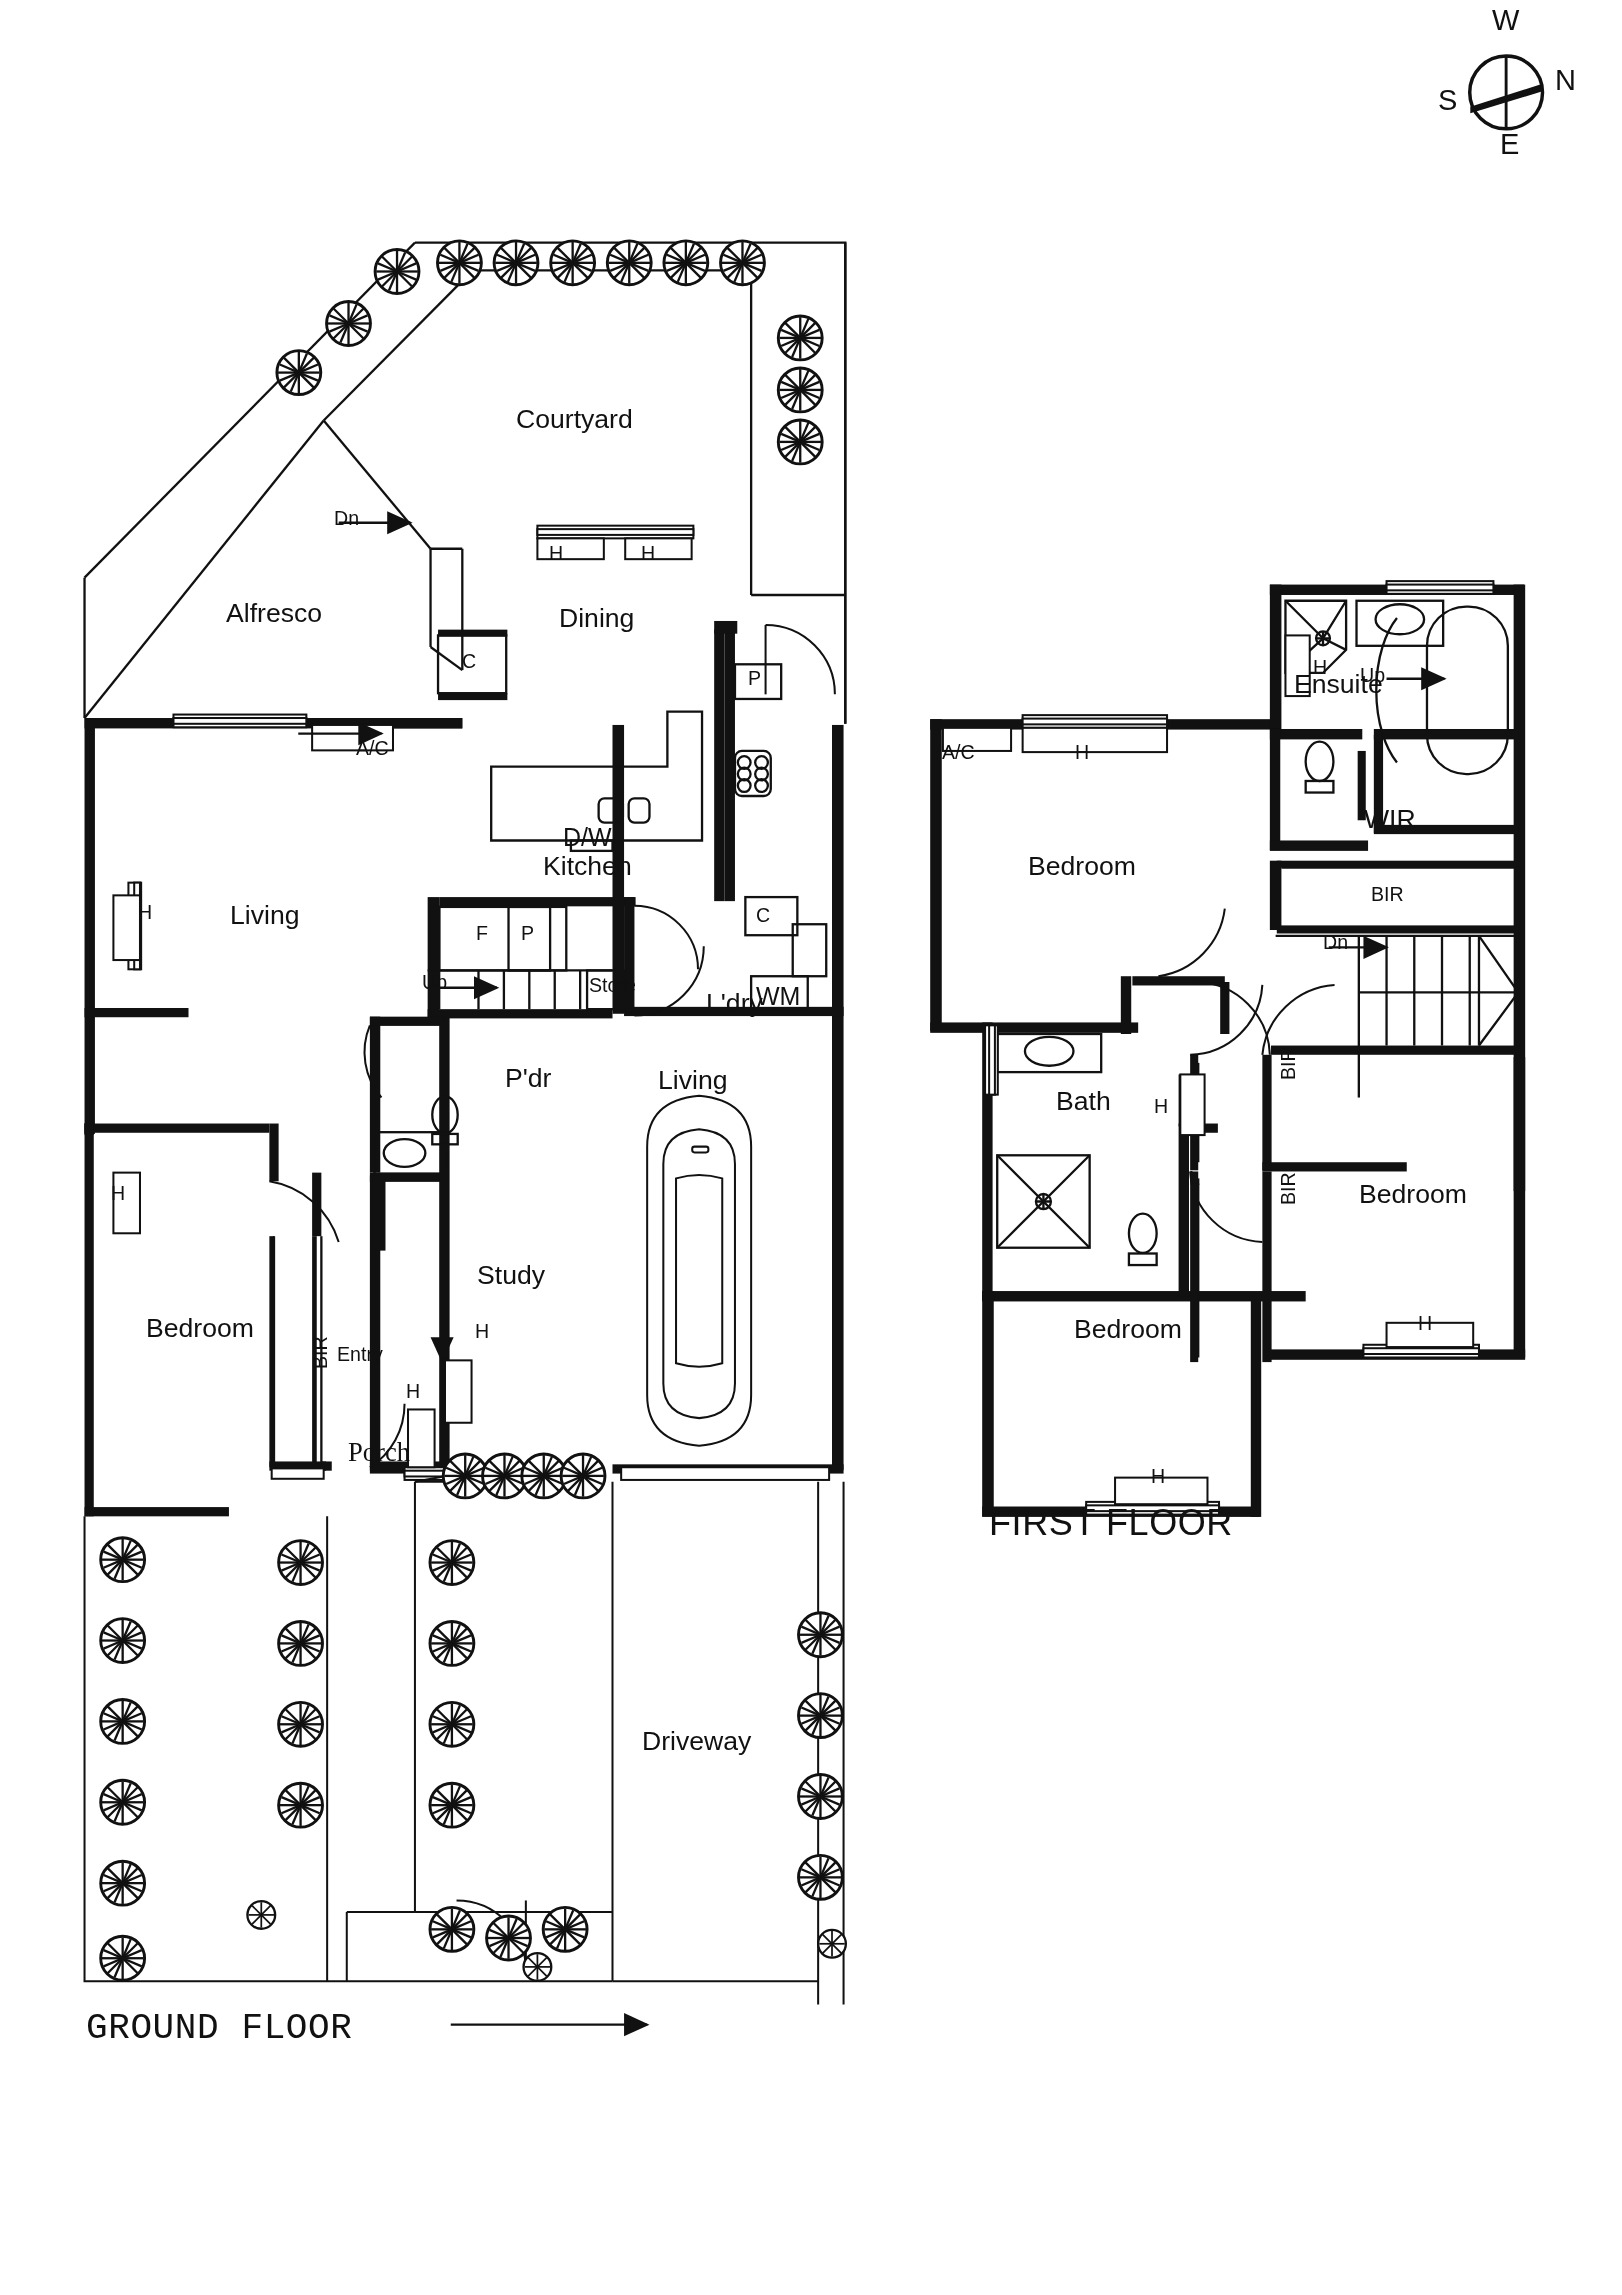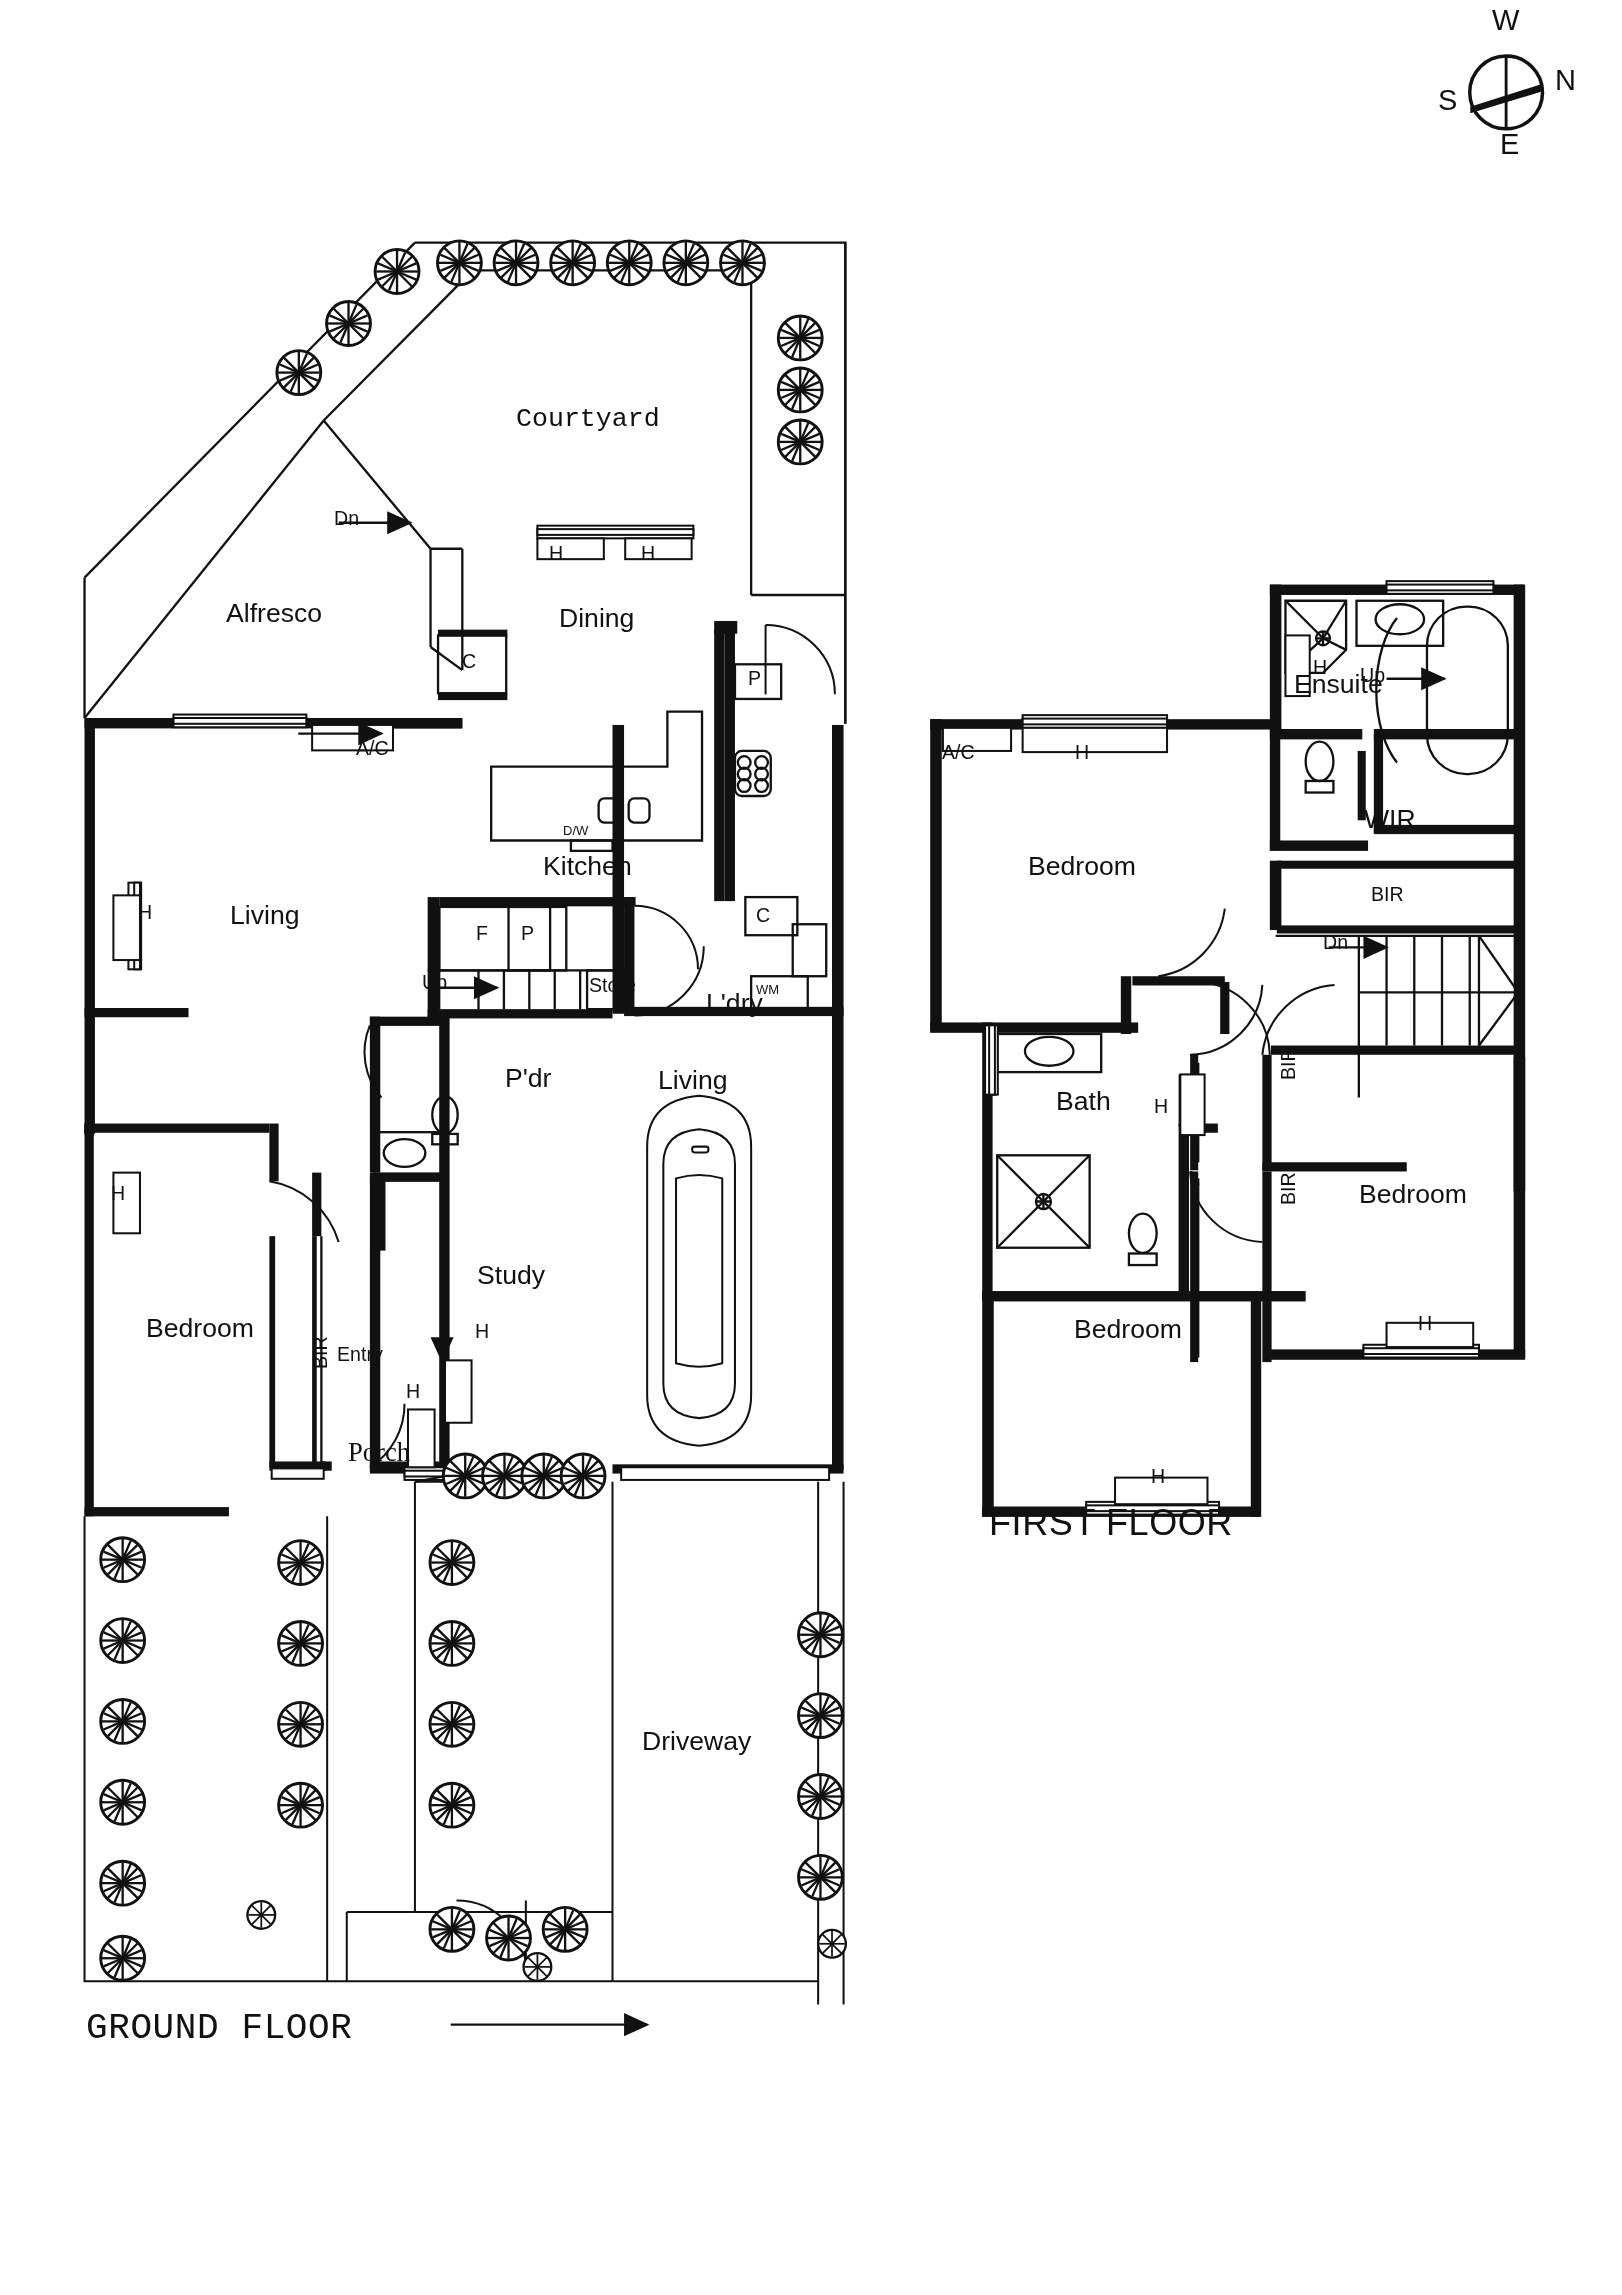--- a/index.html
+++ b/index.html
@@ -2,21 +2,21 @@
 <html style="font-size:9.2px"><head>
 <meta charset="utf-8">
 <style>
   html,body{margin:0;padding:0;background:#ffffff;}
   body{font-family:"Liberation Sans", sans-serif;color:#111;}
   #stage{position:relative;width:1623px;height:2295px;background:#fff;overflow:hidden;}
   #stage svg{position:absolute;left:0;top:0;width:1623px;height:2295px;}
   .lbl{position:absolute;white-space:nowrap;font-family:"Liberation Sans",sans-serif;color:#111;}
   .room{font-size:26.6px;}
   .small{font-size:19.6px;}
-  .tiny{font-size:13px;}
+  .tiny{font-size:25px;}
   .floor{font-size:36px;letter-spacing:0.6px;text-align:right;}
   .compassltr{font-size:29px;}
   .vert{transform:rotate(-90deg);transform-origin:left top;}
 </style>
 </head>
 <body>
 
 <div id="stage">
 
 <svg viewBox="0 0 2809 3973" xmlns="http://www.w3.org/2000/svg">
@@ -453,21 +453,21 @@
       <line x1="2300" y1="1640" x2="2400" y2="1640" marker-end="url(#ah)"></line>
     </g>
   </g>
 </svg>
 
 <div class="lbl compassltr" style="left:1492px;top:3.5px;">W</div>
 <div class="lbl compassltr" style="left:1555px;top:64px;">N</div>
 <div class="lbl compassltr" style="left:1438px;top:84px;">S</div>
 <div class="lbl compassltr" style="left:1500px;top:128px;">E</div>
 
-<div class="lbl room" style="left:516px;top:404px;font-family:Liberation Mono, monospace;">Courtyard</div>
+<div class="lbl room" style="left:516px;top:404px;">Courtyard</div>
 <div class="lbl room" style="left:226px;top:598px;">Alfresco</div>
 <div class="lbl room" style="left:559px;top:603px;">Dining</div>
 <div class="lbl room" style="left:543px;top:851px;">Kitchen</div>
 <div class="lbl room" style="left:230px;top:900px;">Living</div>
 <div class="lbl small" style="left:589px;top:974px;">Store</div>
 <div class="lbl room" style="left:706px;top:988px;text-align:center;">L'dry</div>
 <div class="lbl room" style="left:505px;top:1063px;">P'dr</div>
 <div class="lbl room" style="left:658px;top:1065px;">Living</div>
 <div class="lbl room" style="left:477px;top:1260px;">Study</div>
 <div class="lbl room" style="left:146px;top:1313px;">Bedroom</div>

